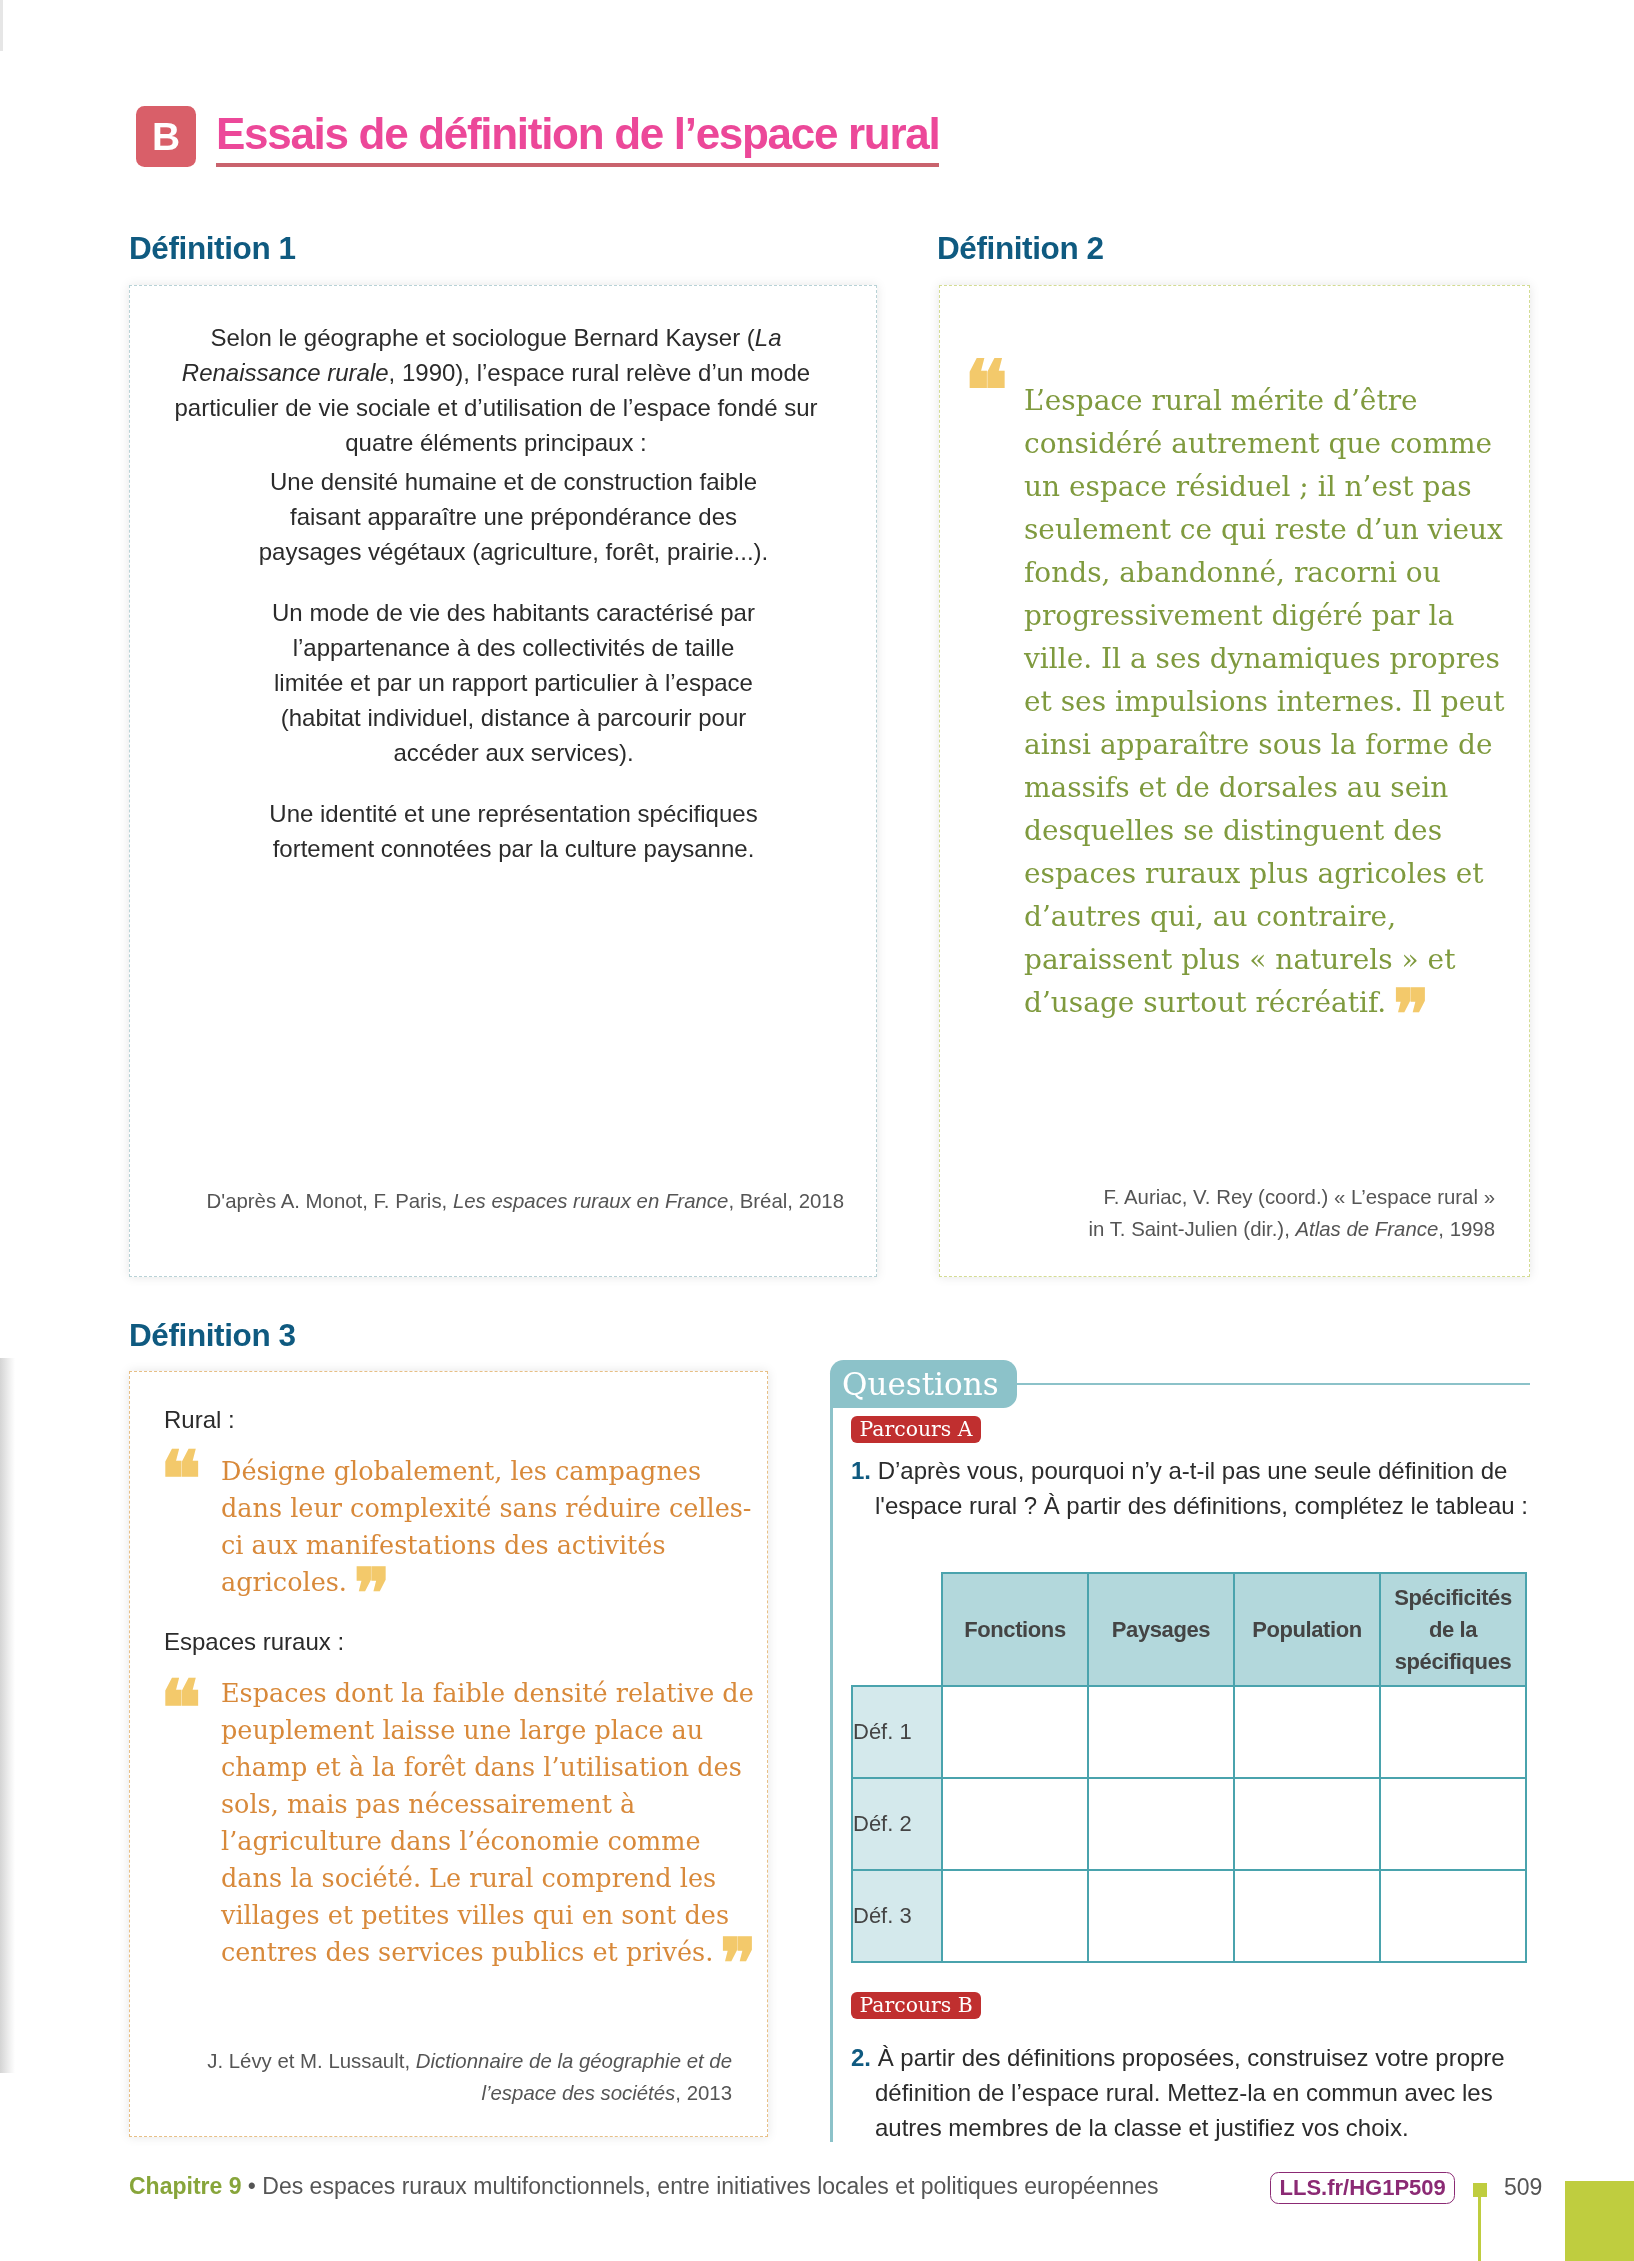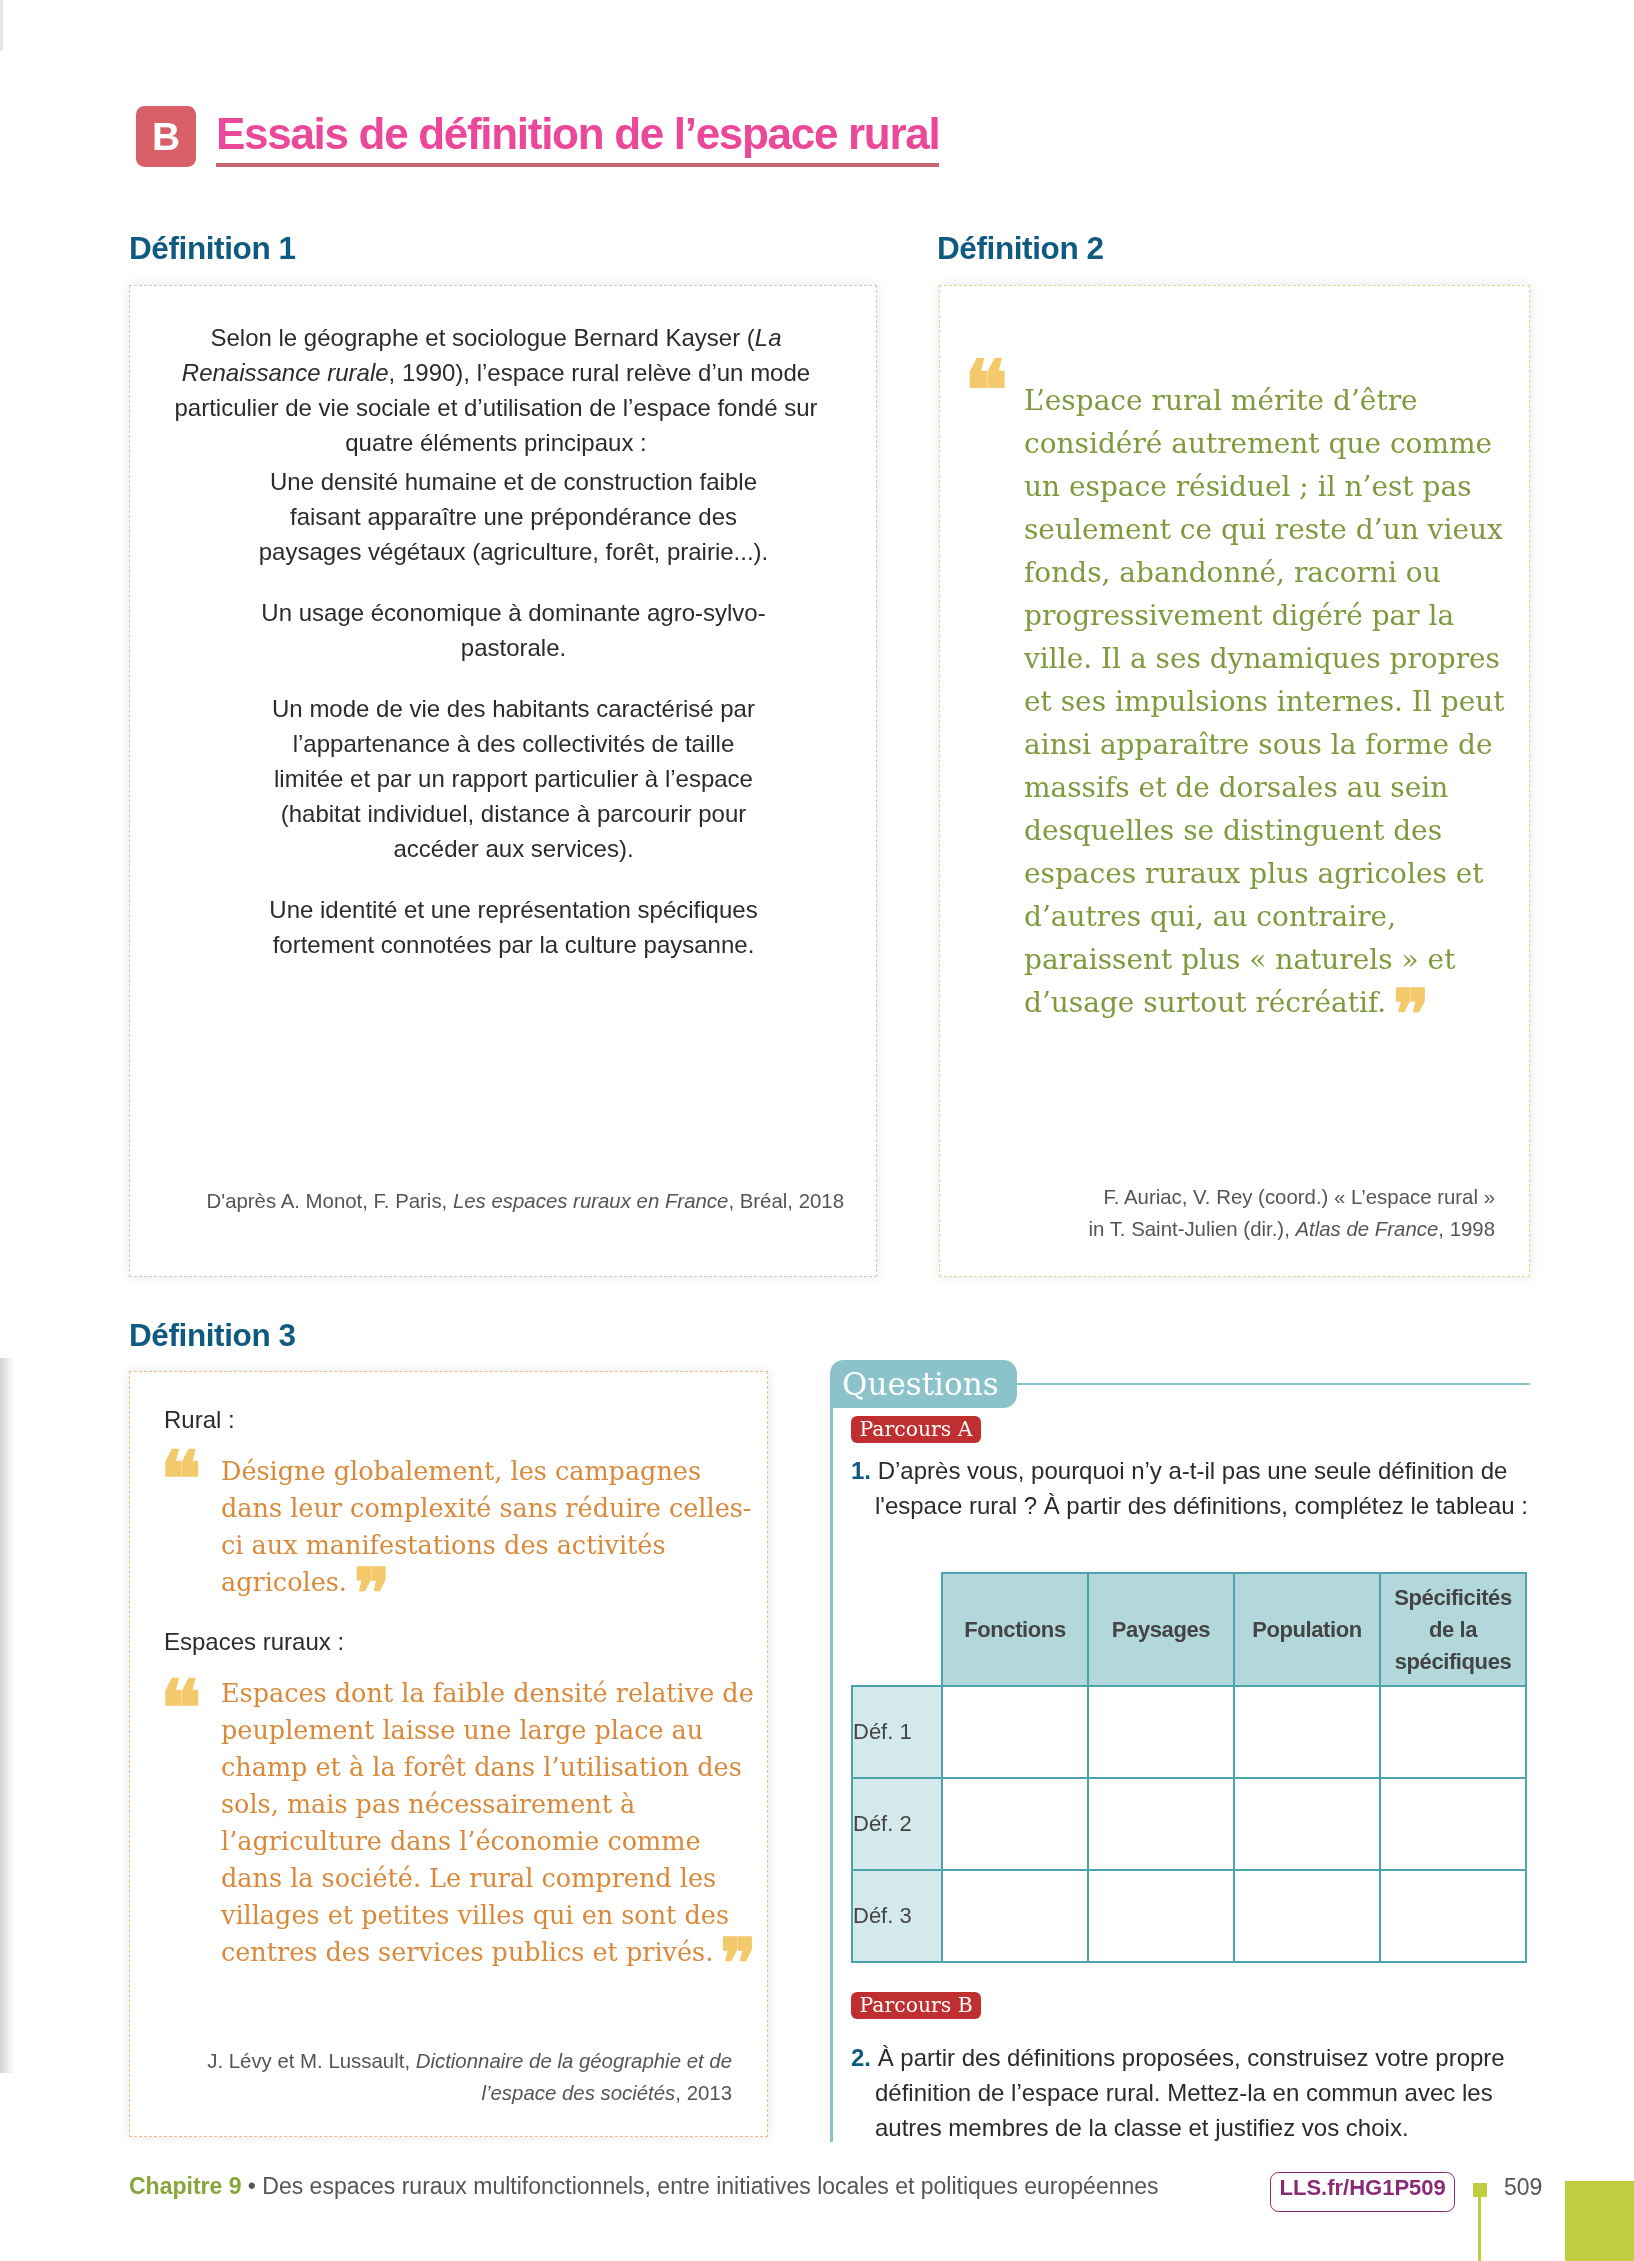--- a/index.html
+++ b/index.html
@@ -72,42 +72,41 @@
   .def-table th, .def-table td { border: 2.6px solid #4aa3ad; }
   .def-table th { background: #b3d8dc; width: 146px; height: 113px; font-size: 22px;
     color: #444; font-weight: bold; text-align: center; line-height: 32px; letter-spacing: -0.4px; }
   .def-table th.corner { background: #fff; border: none; border-bottom: 2.6px solid #4aa3ad; width: 90px; }
   .def-table td { width: 146px; height: 92px; background: #fff; }
   .def-table td.rowhead { background: #d4e9ec; width: 90px; font-size: 22px; color: #444; text-align: left; }
 
   
   .footer-text { left: 129px; top: 2173px; font-size: 23px; color: #555; white-space: nowrap; }
   .footer-text .chap { color: #87a53a; font-weight: bold; }
-  .lls-badge { left: 1270px; top: 2172px; height: 40px; border: 1.7px solid #8b2a74; border-radius: 8.5px;
+  .lls-badge { left: 1270px; top: 2172px; height: 32px; border: 1.7px solid #8b2a74; border-radius: 8.5px;
     color: #8b2a74; font-weight: bold; font-size: 22px; padding: 0 8.5px; line-height: 29px; }
   .fmark-sq { left: 1473px; top: 2183px; width: 13.6px; height: 13.6px; background: #bfcd3f; }
   .fmark-line { left: 1478px; top: 2195px; width: 2.6px; height: 66px; background: #bfcd3f; }
   .page-num { left: 1504px; top: 2174px; font-size: 23px; color: #555; }
   .page-tab { left: 1565px; top: 2181px; width: 70px; height: 80px; background: #bfcd3f; }
 </style>
 </head>
 <body>
 
 <div class="abs page-shadow-top"></div>
 <div class="abs page-shadow"></div>
 
 <div class="abs sec-badge">B</div>
 <div class="abs sec-title">Essais de définition de l’espace rural</div>
 
 <div class="abs def-heading" style="left:129px; top:230px;">Définition 1</div>
 <div class="abs card card-1"></div>
 <p class="abs body-text intro"><span>Selon le géographe et sociologue Bernard Kayser (</span><i>La Renaissance rurale</i><span>, 1990), l’espace rural relève d’un mode particulier de vie sociale et d’utilisation de l’espace fondé sur quatre éléments principaux :</span></p>
 <ul class="abs body-text item-list">
   <li>Une densité humaine et de construction faible faisant apparaître une prépondérance des paysages végétaux (agriculture, forêt, prairie...).</li>
-  <li>Un usage économique à dominante agro-sylvo-pastorale.</li>
   <li>Un mode de vie des habitants caractérisé par l’appartenance à des collectivités de taille limitée et par un rapport particulier à l’espace (habitat individuel, distance à parcourir pour accéder aux services).</li>
   <li>Une identité et une représentation spécifiques fortement connotées par la culture paysanne.</li>
 </ul>
 <p class="abs cite cite-1"><span>D'après A. Monot, F. Paris, </span><i>Les espaces ruraux en France</i><span>, Bréal, 2018</span></p>
 
 <div class="abs def-heading" style="left:937px; top:230px;">Définition 2</div>
 <div class="abs card card-2"></div>
 <div class="abs qmark qopen-2">❝</div>
 <p class="abs quote-green quote-2"><span>L’espace rural mérite d’être considéré autrement que comme un espace résiduel ; il n’est pas seulement ce qui reste d’un vieux fonds, abandonné, racorni ou progressivement digéré par la ville. Il a ses dynamiques propres et ses impulsions internes. Il peut ainsi apparaître sous la forme de massifs et de dorsales au sein desquelles se distinguent des espaces ruraux plus agricoles et d’autres qui, au contraire, paraissent plus « naturels » et d’usage surtout récréatif.</span><span class="qmark qclose-inline">❞</span></p>
 <div class="abs cite cite-2">

